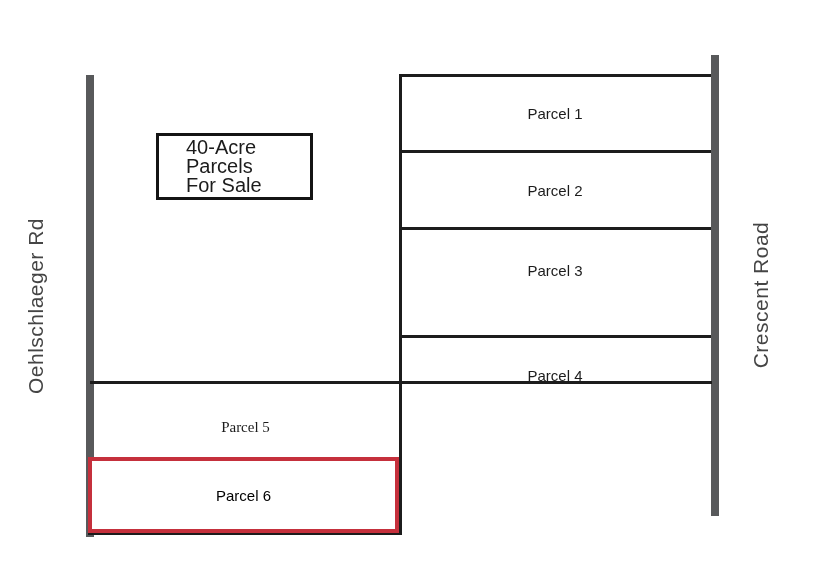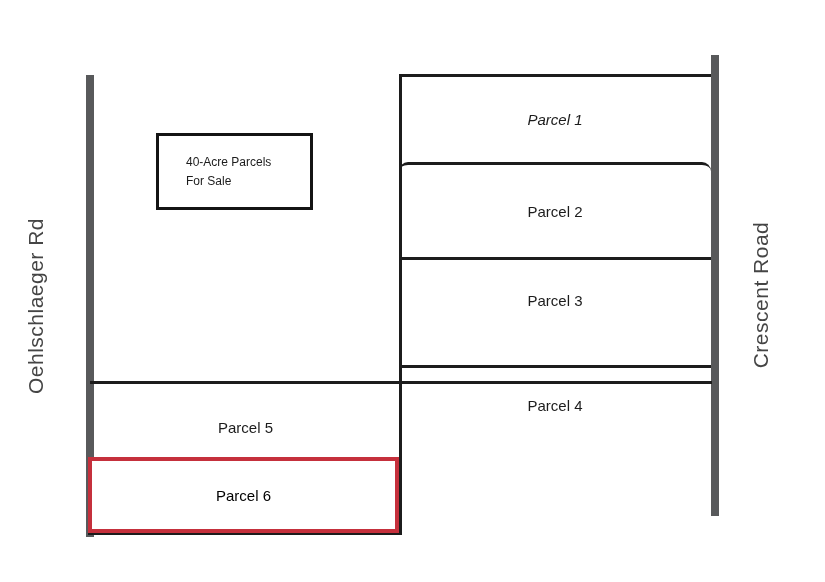--- a/index.html
+++ b/index.html
@@ -34,29 +34,29 @@
     transform: rotate(-90deg);
     white-space: nowrap;
   }
   .road-label.left  { width: 260px; height: 28px; line-height: 28px; left: -94px; top: 292px; }
   .road-label.right { width: 220px; height: 28px; line-height: 28px; left: 651px; top: 281px; }
 
   
   .sale-sign {
     position: absolute;
     left: 156px; top: 133px;
-    width: 157px; height: 77px;
+    width: 157px; height: 67px;
     box-sizing: border-box;
     border: 3px solid #141414;
     background: #ffffff;
     display: flex;
     flex-direction: column;
     justify-content: center;
     padding-left: 27px;
-    font-size: 12px;
+    font-size: 20px;
     line-height: 19px;
     color: #1c1c1c;
   }
 
   
   .parcel-stack {
     position: absolute;
     left: 399px; top: 74px;
     width: 312px;
     box-sizing: border-box;
@@ -64,22 +64,22 @@
   .parcel-row {
     box-sizing: border-box;
     border-top: 3px solid #1c1c1c;
     display: flex;
     align-items: center;
     justify-content: center;
     font-size: 15px;
     color: #1c1c1c;
     background: #ffffff;
   }
-  .parcel-row.r1 { height: 88px; font-style: italic; }
-  .parcel-row.r2 { height: 95px; border-radius: 9px; }
+  .parcel-row.r1 { height: 76px; }
+  .parcel-row.r2 { height: 77px; }
   .parcel-row.r3 { height: 84px; }
   .parcel-row.r4 { height: 78px; margin-top: 24px; }
 
   
   .vline-center {
     position: absolute;
     left: 399px; top: 74px;
     width: 3px; height: 461px;
     background: #1c1c1c;
   }
@@ -99,20 +99,21 @@
   
   .parcel-5 {
     position: absolute;
     left: 92px; top: 384px;
     width: 307px; height: 86px;
     display: flex;
     align-items: center;
     justify-content: center;
     font-size: 15px;
     color: #1c1c1c;
+    font-family: Liberation Serif, serif;
   }
 
   
   .parcel-6 {
     position: absolute;
     left: 88px; top: 457px;
     width: 311px; height: 76px;
     box-sizing: border-box;
     border: 4px solid #c5303c;
     background: #ffffff;

